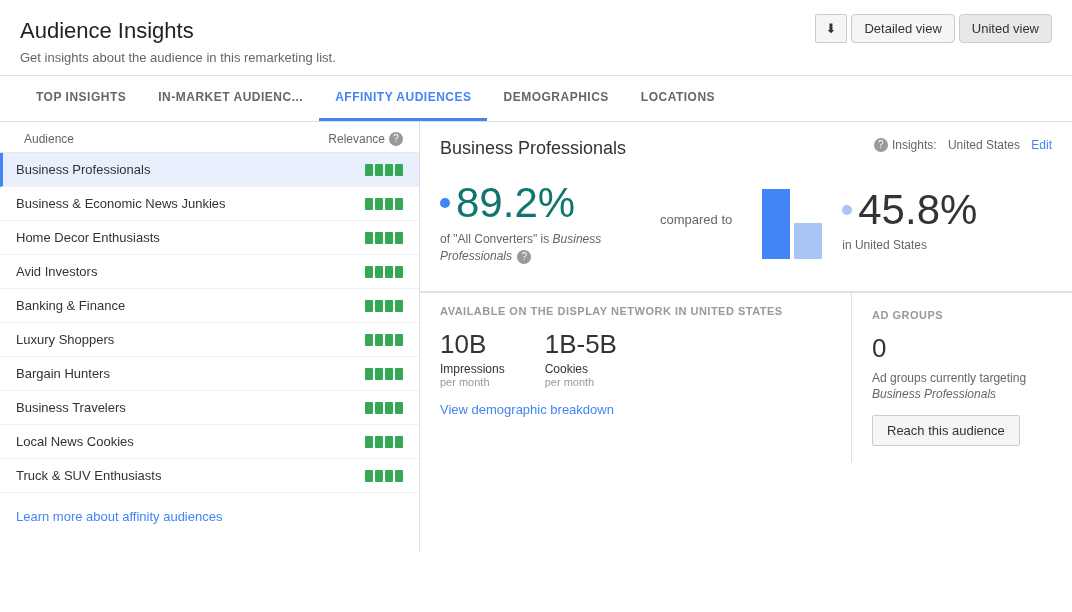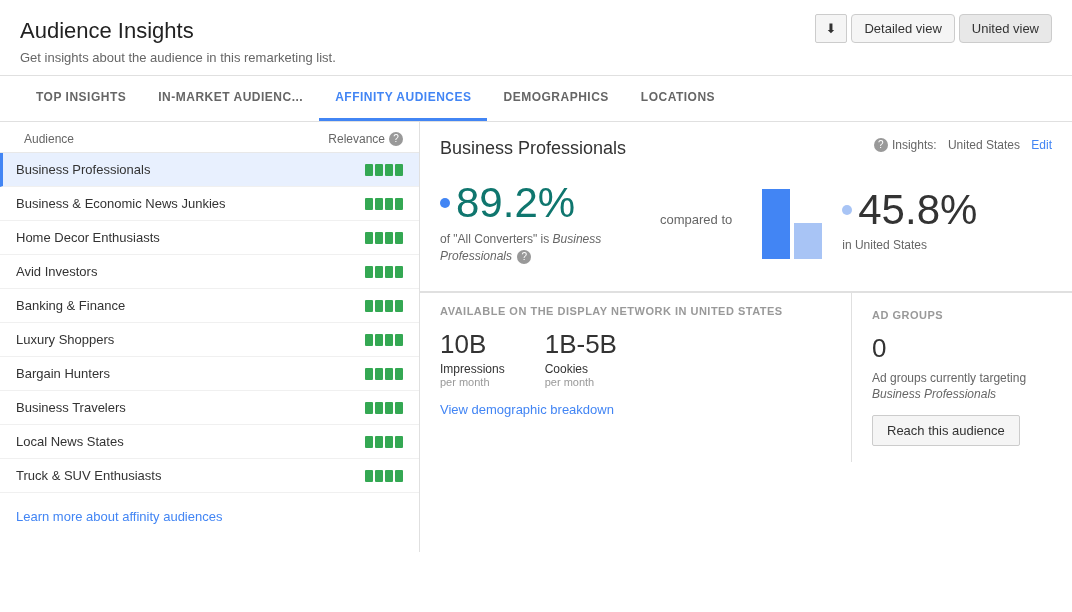--- a/index.html
+++ b/index.html
@@ -185,21 +185,21 @@
         <div class="audience-row">
           <span class="audience-name">Business Travelers</span>
           <div class="relevance-bars">
             <div class="bar"></div>
             <div class="bar"></div>
             <div class="bar"></div>
             <div class="bar"></div>
           </div>
         </div>
         <div class="audience-row">
-          <span class="audience-name">Local News States</span>
+          <span class="audience-name">Local News Cookies</span>
           <div class="relevance-bars">
             <div class="bar"></div>
             <div class="bar"></div>
             <div class="bar"></div>
             <div class="bar"></div>
           </div>
         </div>
         <div class="audience-row">
           <span class="audience-name">Truck &amp; SUV Enthusiasts</span>
           <div class="relevance-bars">

